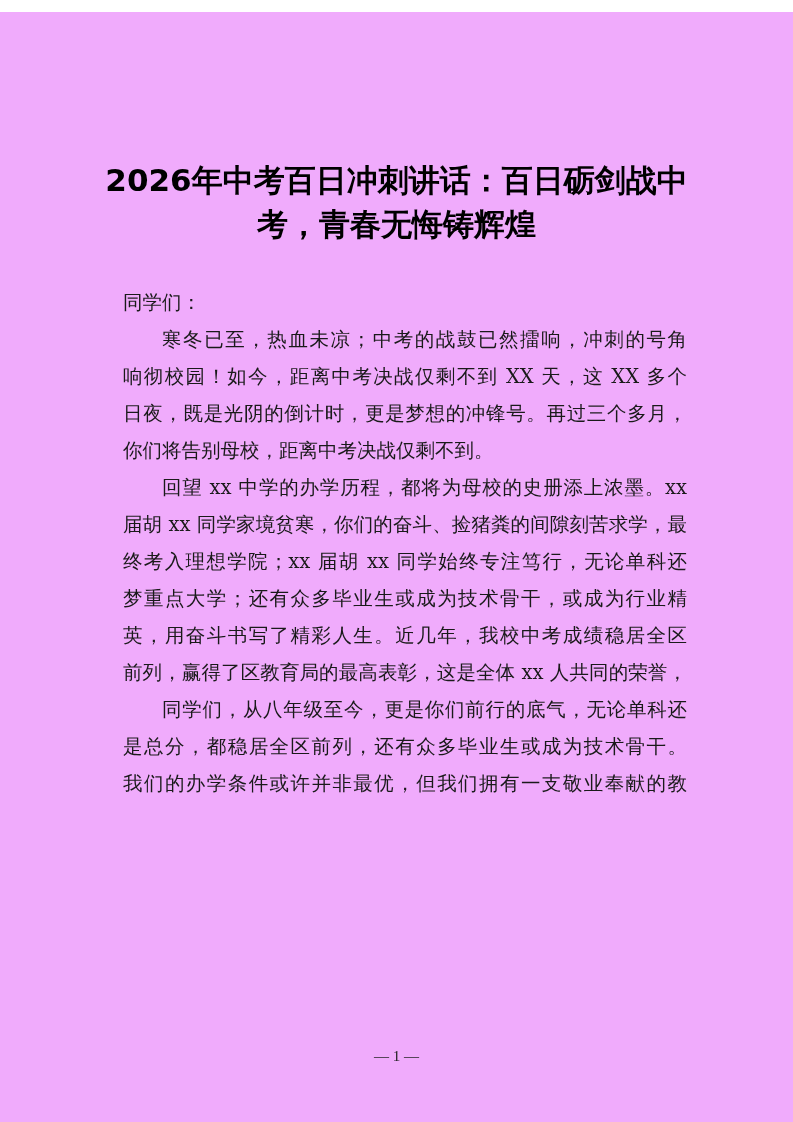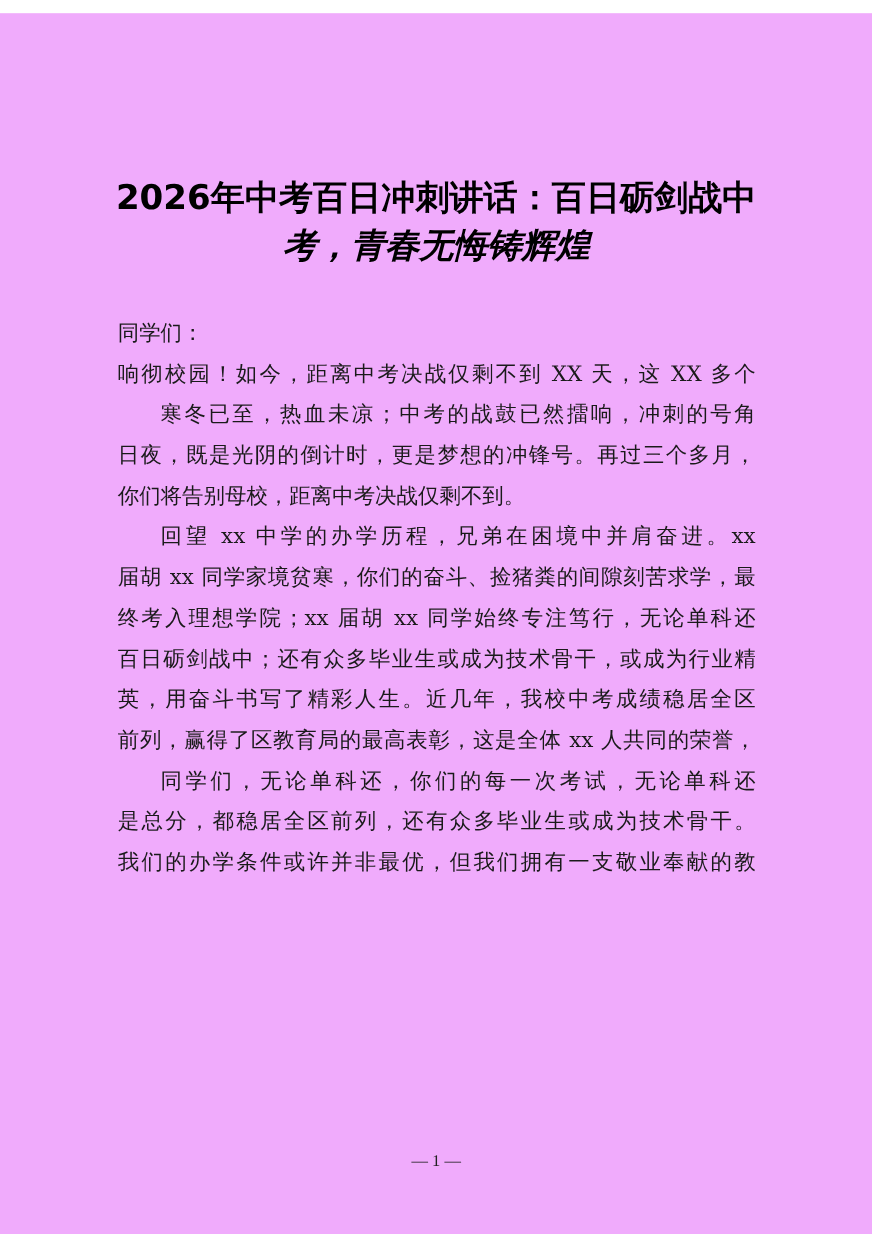--- a/index.html
+++ b/index.html
@@ -43,20 +43,21 @@
   }
   .line {
     display: block;
     height: 37px;
     line-height: 37px;
     font-size: 19.5px;
     white-space: nowrap;
     text-align: justify;
     text-align-last: justify;
     color: #1a1a1a;
+    margin-left: 16px;
   }
   .line.last {
     text-align-last: left;
   }
   .line.indent {
     padding-left: 39px;
   }
   .page-number {
     position: absolute;
     top: 1036px;
@@ -68,44 +69,44 @@
     color: #222222;
   }
 </style>
 </head>
 <body>
 
 <div class="page">
 
   <div class="title">
     <span class="line-t" style="display:block;white-space:nowrap;">2026年中考百日冲刺讲话：百日砺剑战中</span>
-    <span class="line-t" style="display:block;white-space:nowrap;font-style:italic;">考，青春无悔铸辉煌</span>
+    <span class="line-t" style="display:block;white-space:nowrap;">考，青春无悔铸辉煌</span>
   </div>
 
   <div class="body">
     <span class="line last">同学们：</span>
 
     <div>
+      <span class="line indent">寒冬已至，热血未凉；中考的战鼓已然擂响，冲刺的号角</span>
       <span class="line">响彻校园！如今，距离中考决战仅剩不到 XX 天，这 XX 多个</span>
-      <span class="line indent">寒冬已至，热血未凉；中考的战鼓已然擂响，冲刺的号角</span>
       <span class="line">日夜，既是光阴的倒计时，更是梦想的冲锋号。再过三个多月，</span>
       <span class="line last">你们将告别母校，距离中考决战仅剩不到。</span>
     </div>
 
 
     <div>
-      <span class="line indent">回望 xx 中学的办学历程，兄弟在困境中并肩奋进。xx</span>
+      <span class="line indent">回望 xx 中学的办学历程，都将为母校的史册添上浓墨。xx</span>
       <span class="line">届胡 xx 同学家境贫寒，你们的奋斗、捡猪粪的间隙刻苦求学，最</span>
       <span class="line">终考入理想学院；xx 届胡 xx 同学始终专注笃行，无论单科还</span>
-      <span class="line">百日砺剑战中；还有众多毕业生或成为技术骨干，或成为行业精</span>
+      <span class="line">梦重点大学；还有众多毕业生或成为技术骨干，或成为行业精</span>
       <span class="line">英，用奋斗书写了精彩人生。近几年，我校中考成绩稳居全区</span>
       <span class="line">前列，赢得了区教育局的最高表彰，这是全体 xx 人共同的荣誉，</span>
     </div>
 
     <div>
-      <span class="line indent">同学们，无论单科还，你们的每一次考试，无论单科还</span>
+      <span class="line indent">同学们，从八年级至今，更是你们前行的底气，无论单科还</span>
       <span class="line">是总分，都稳居全区前列，还有众多毕业生或成为技术骨干。</span>
       <span class="line">我们的办学条件或许并非最优，但我们拥有一支敬业奉献的教</span>
     </div>
   </div>
 
   <div class="page-number">— 1 —</div>
 </div>
 
 </body></html>

